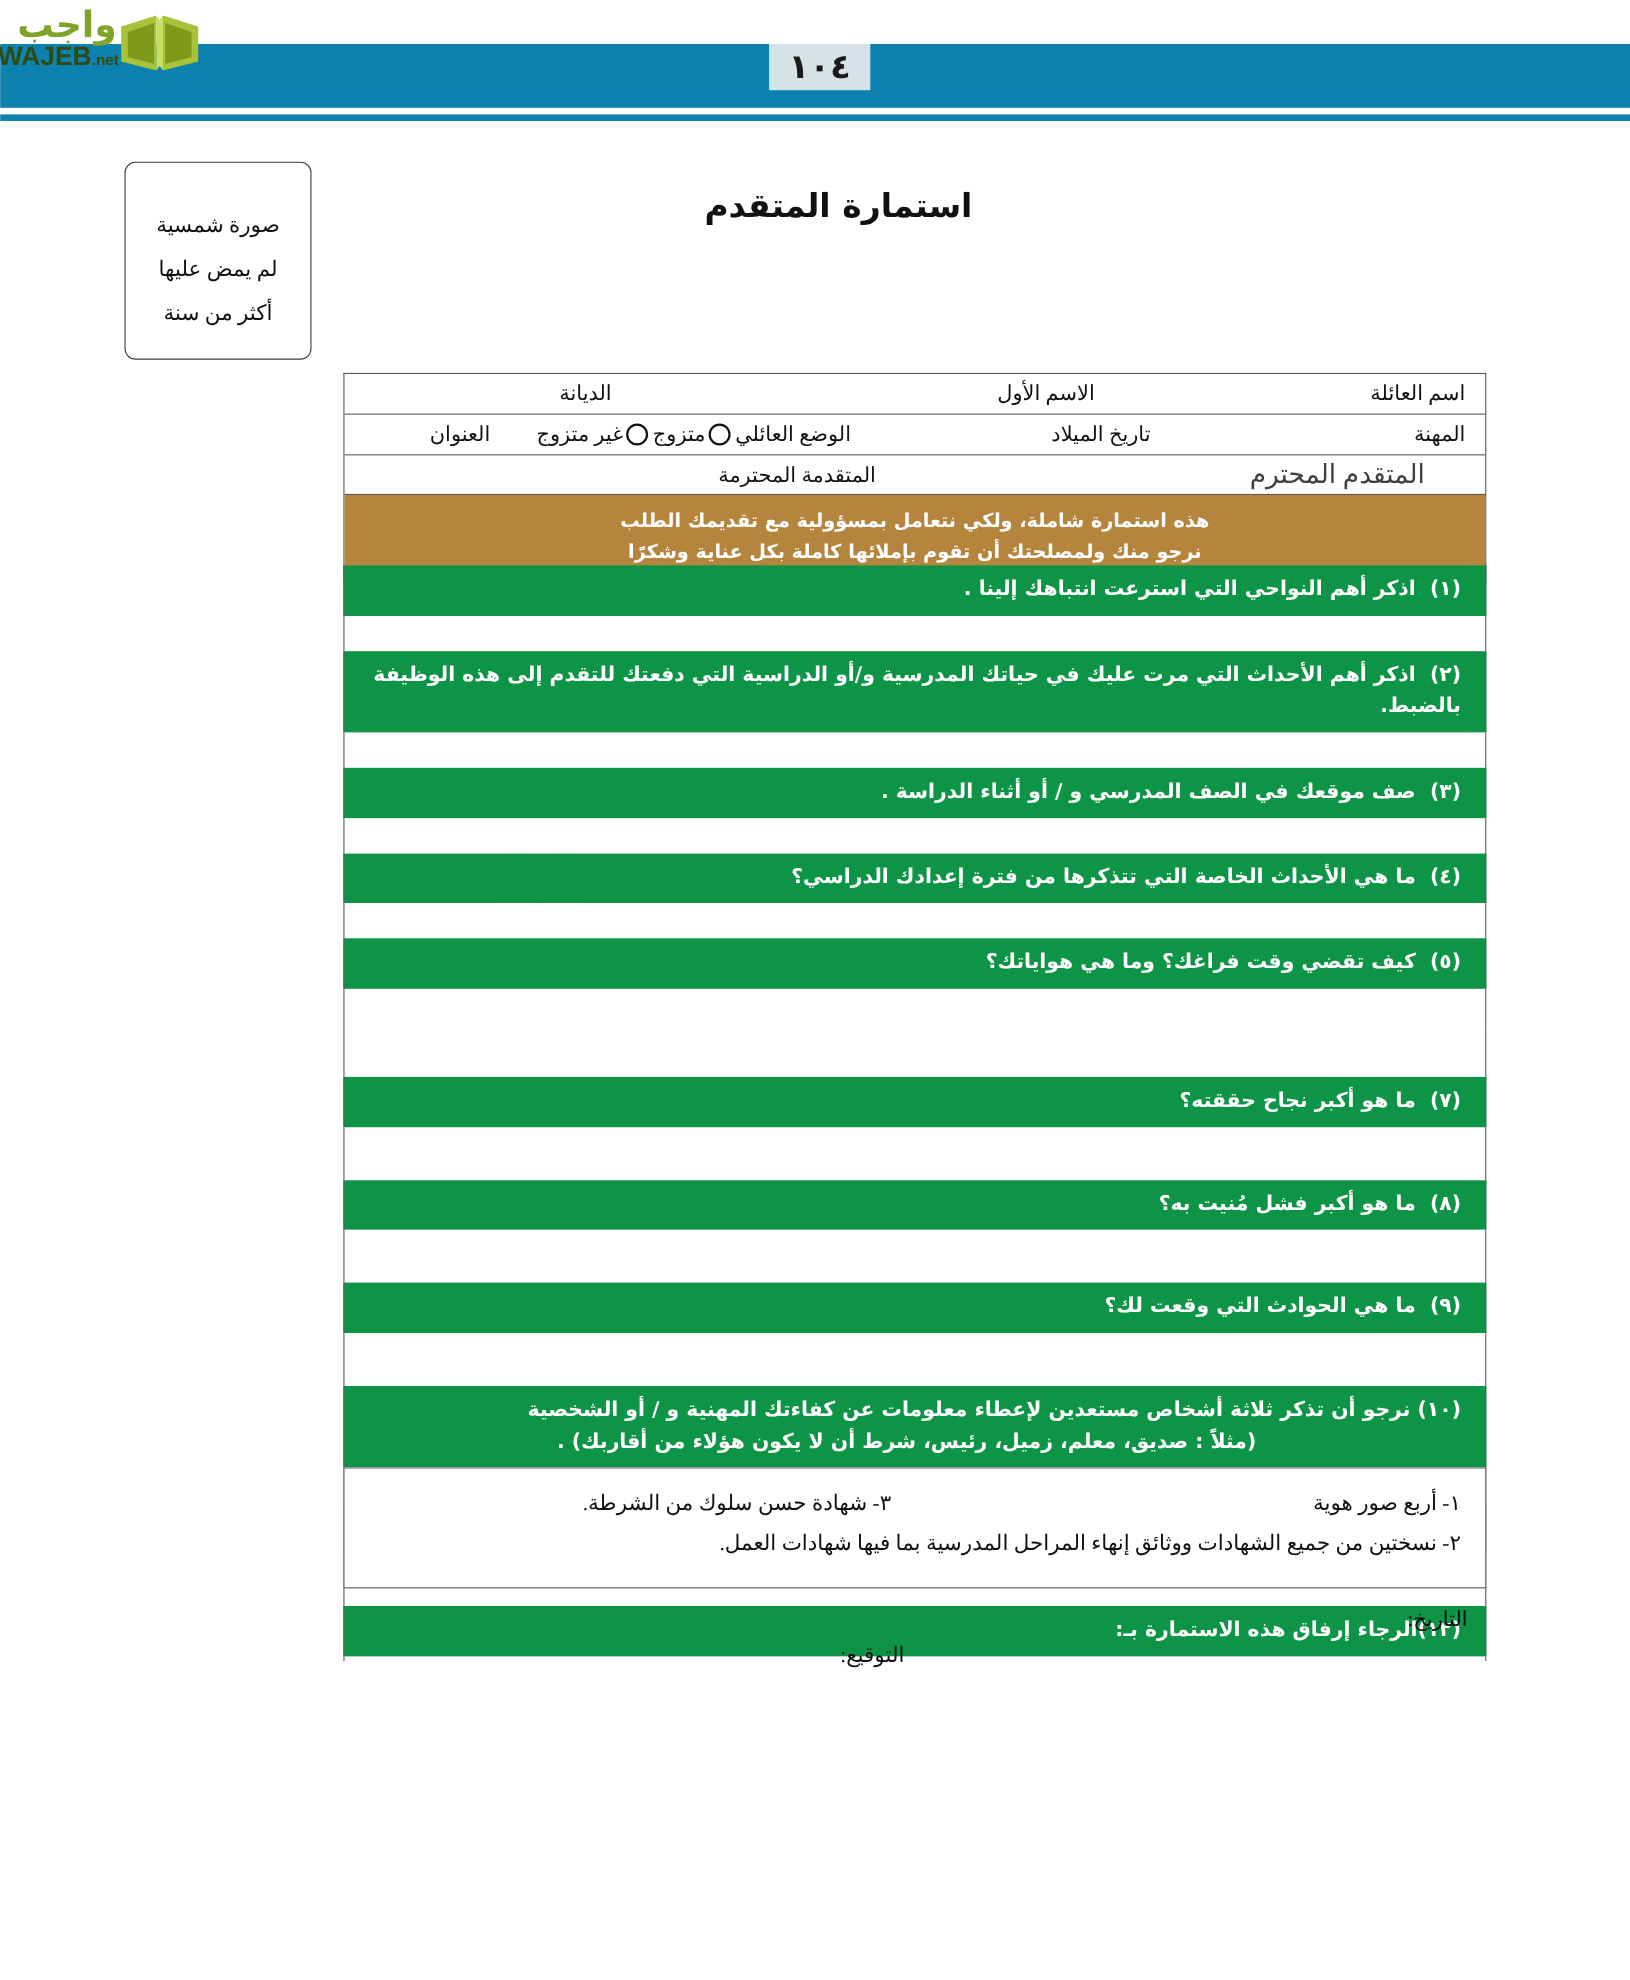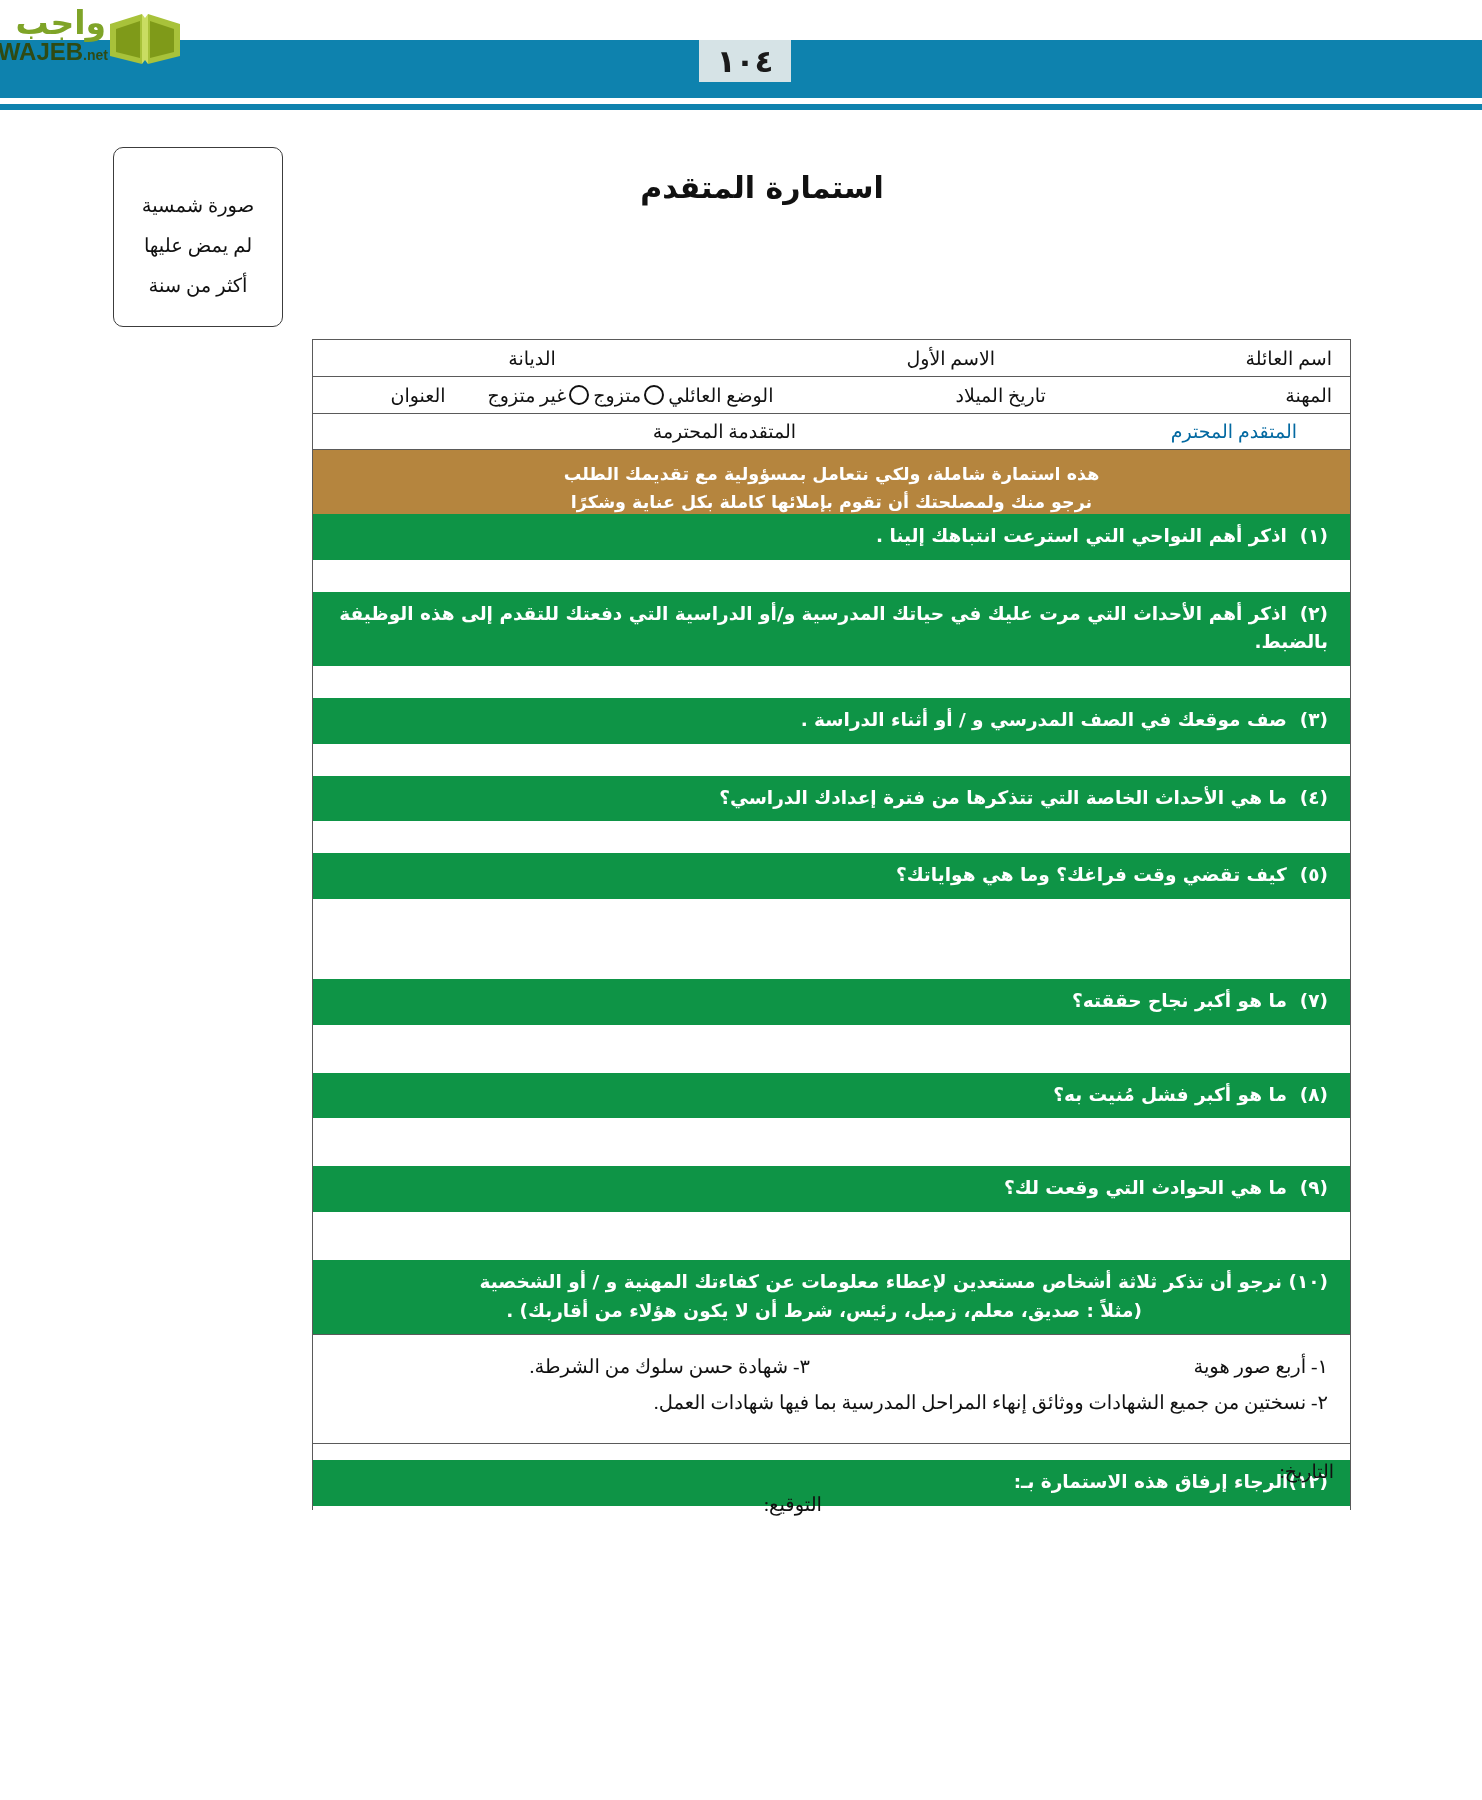--- a/index.html
+++ b/index.html
@@ -211,21 +211,21 @@
   .addr-gap { display:inline-block; width: 34px; }
 
   .row-respect {
     display: flex;
     justify-content: flex-start;
     border-bottom: 1.2px solid #5a5a5a;
     height: 36px;
     align-items: center;
     box-sizing: border-box;
   }
-  .row-respect .r-right { width: 200px; padding-right: 18px; text-align: center; font-size: 19px; color:#0369a1; }
+  .row-respect .r-right { width: 200px; padding-right: 18px; text-align: left; font-size: 24px; color:#404040; }
   .row-respect .r-rest  { width: 839px; text-align: center; font-size: 19px; color:#111; }
 
   
   .notice {
     display: block;
     background: #b5853e;
     color: #ffffff;
     text-align: center;
     font-family: "DejaVu Sans", sans-serif;
     font-size: 17.5px;

